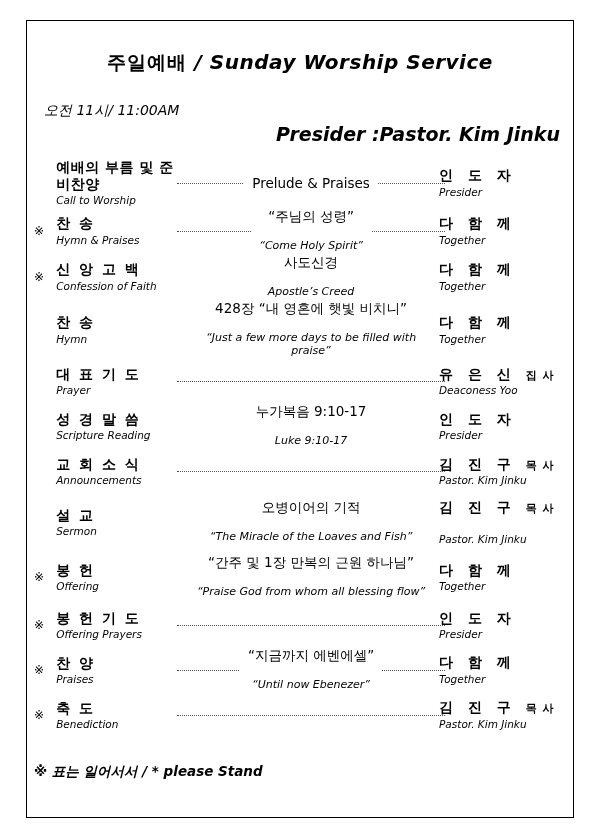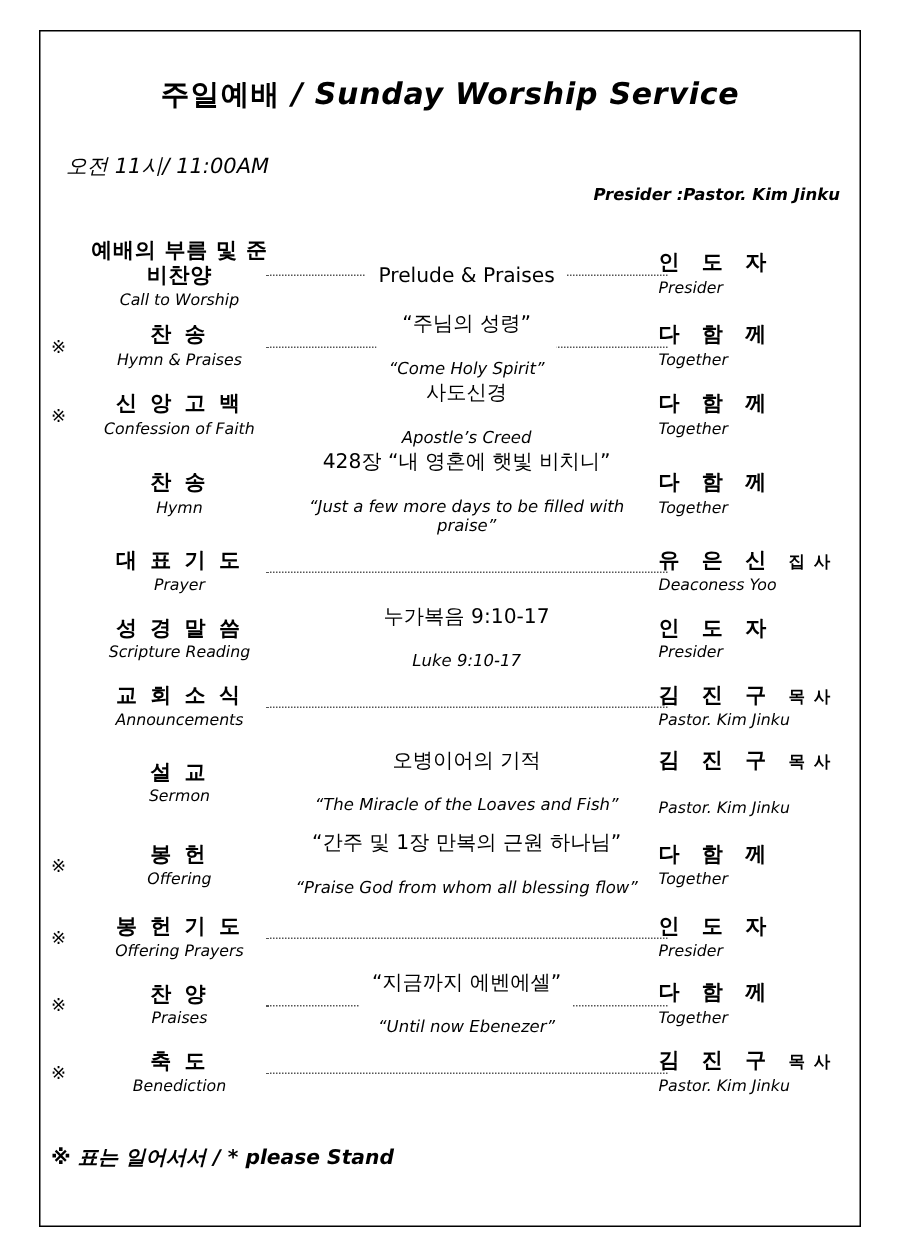--- a/index.html
+++ b/index.html
@@ -79,21 +79,21 @@
     letter-spacing: 2px;
   }
   .meta-lead-ko .sm {
     font-size: 12px;
     letter-spacing: 1px;
   }
   .meta-lead-en {
     position: absolute;
     right: 6px;
     top: 21px;
-    font-size: 11px;
+    font-size: 19px;
     font-weight: bold;
     font-style: italic;
   }
 
   
   .program {
     width: 100%;
     border-collapse: collapse;
     table-layout: fixed;
   }
@@ -109,21 +109,20 @@
   .row { height: 44px; }
 
   .star {
     font-size: 12px;
     text-align: left;
     padding-left: 2px;
     line-height: 1;
   }
 
   .item {
-    text-align: center;
     line-height: 1.18;
   }
   .item .ko {
     display: block;
     font-size: 14px;
     font-weight: bold;
     letter-spacing: 2px;
   }
   .item .ko.tight { letter-spacing: 0.5px; }
   .item .en {

